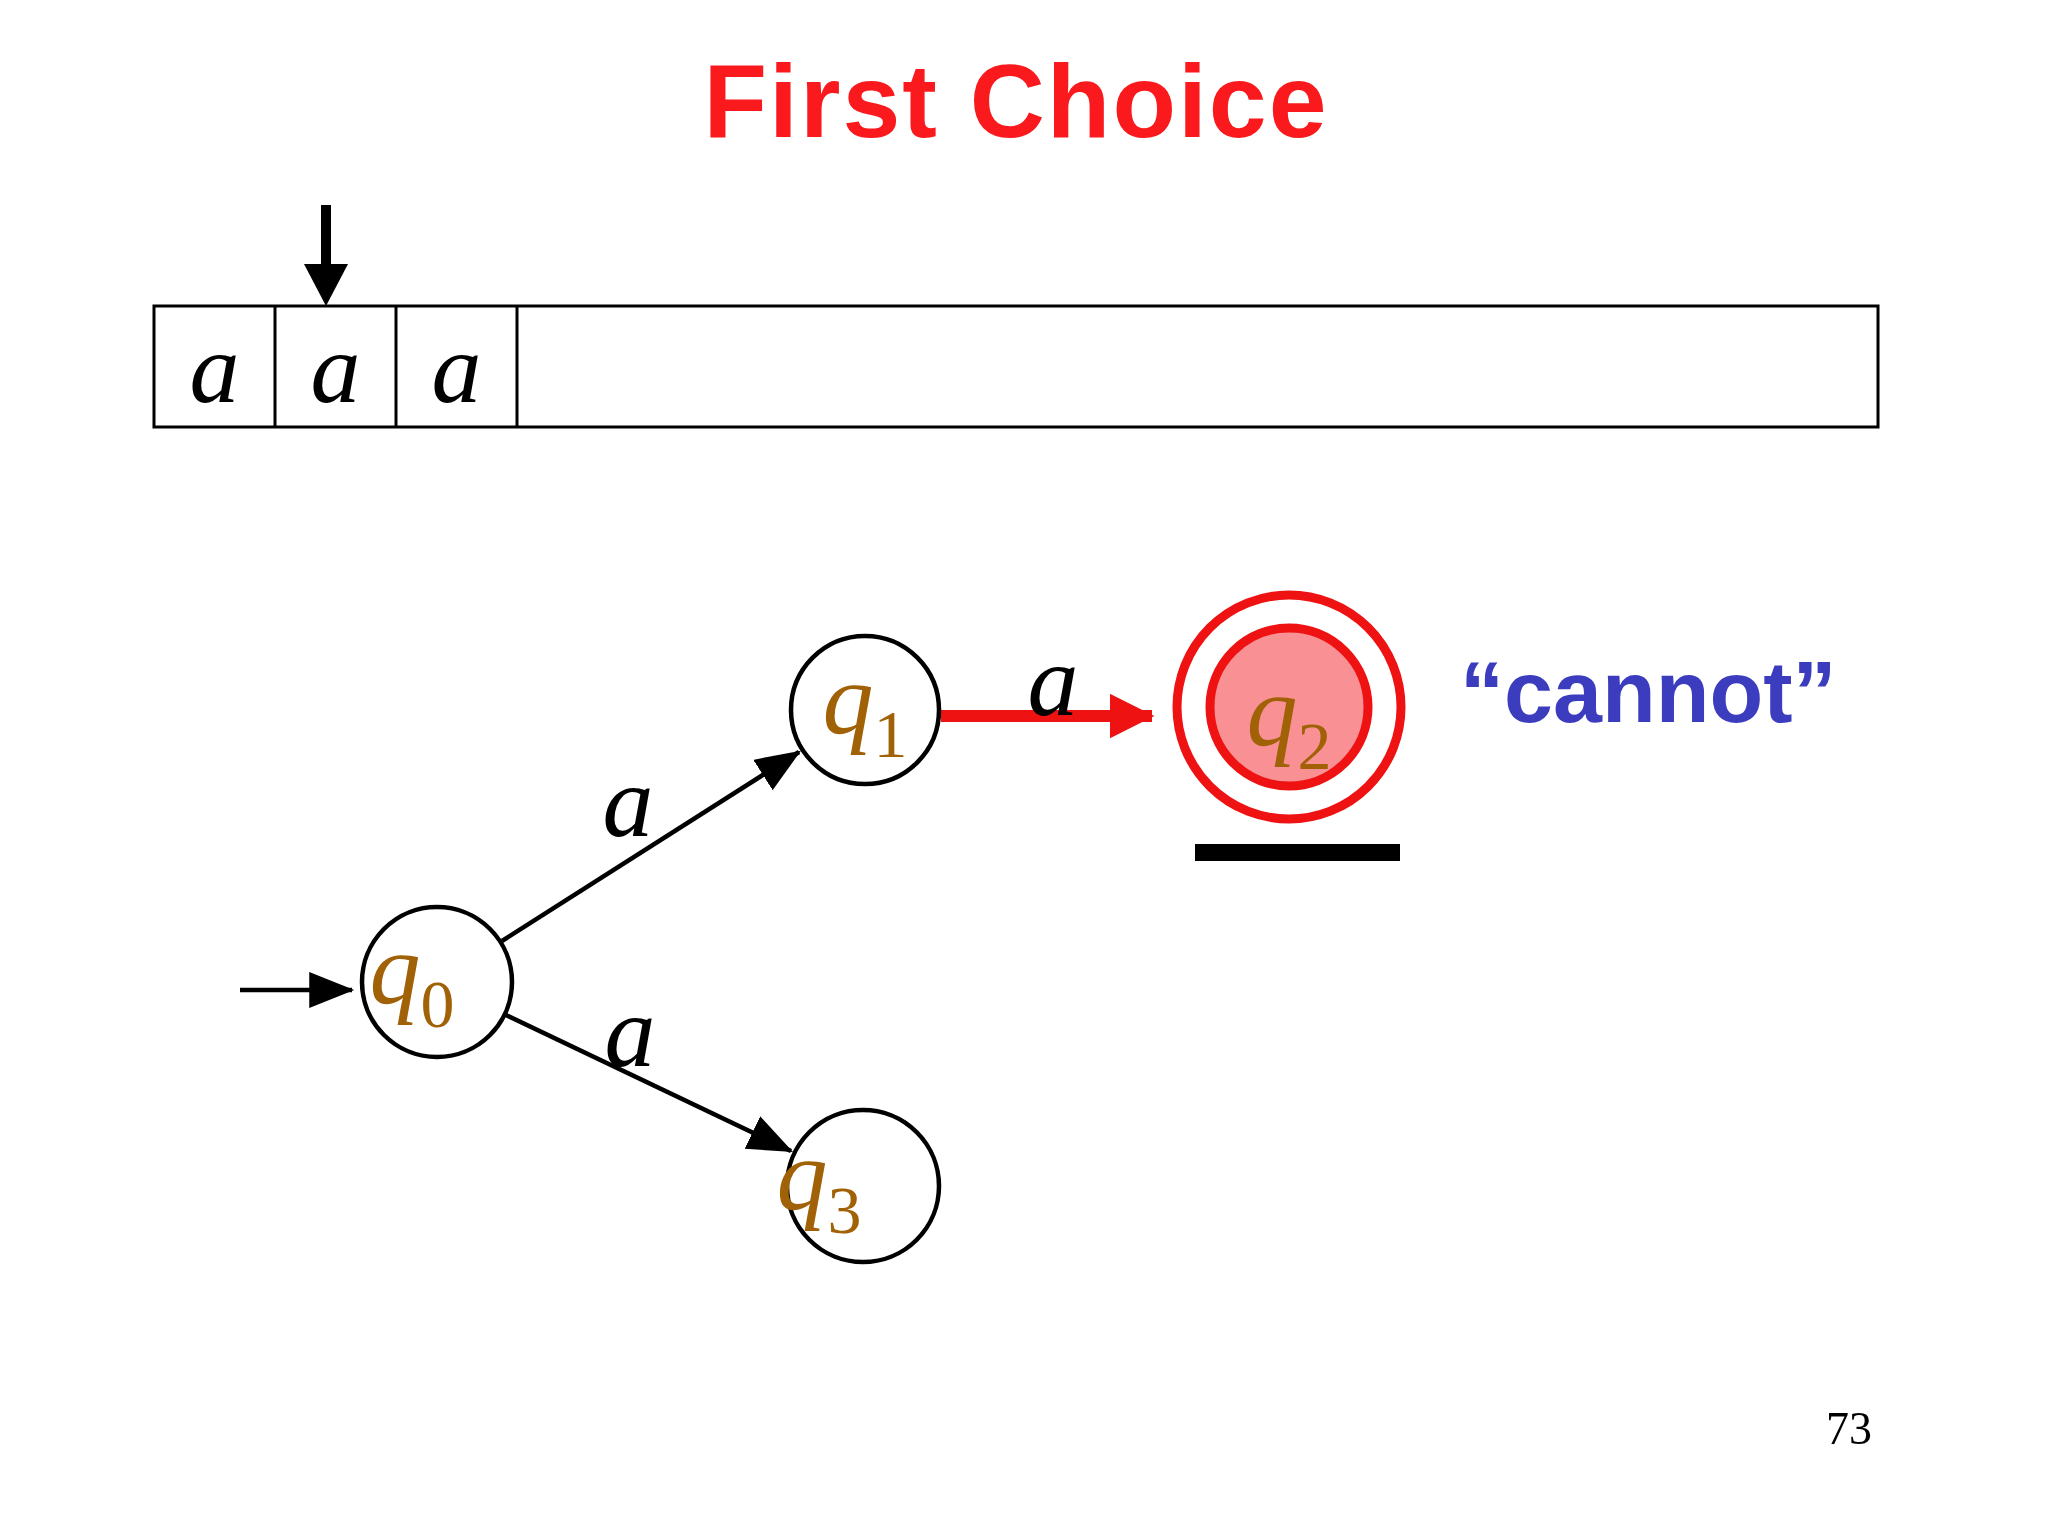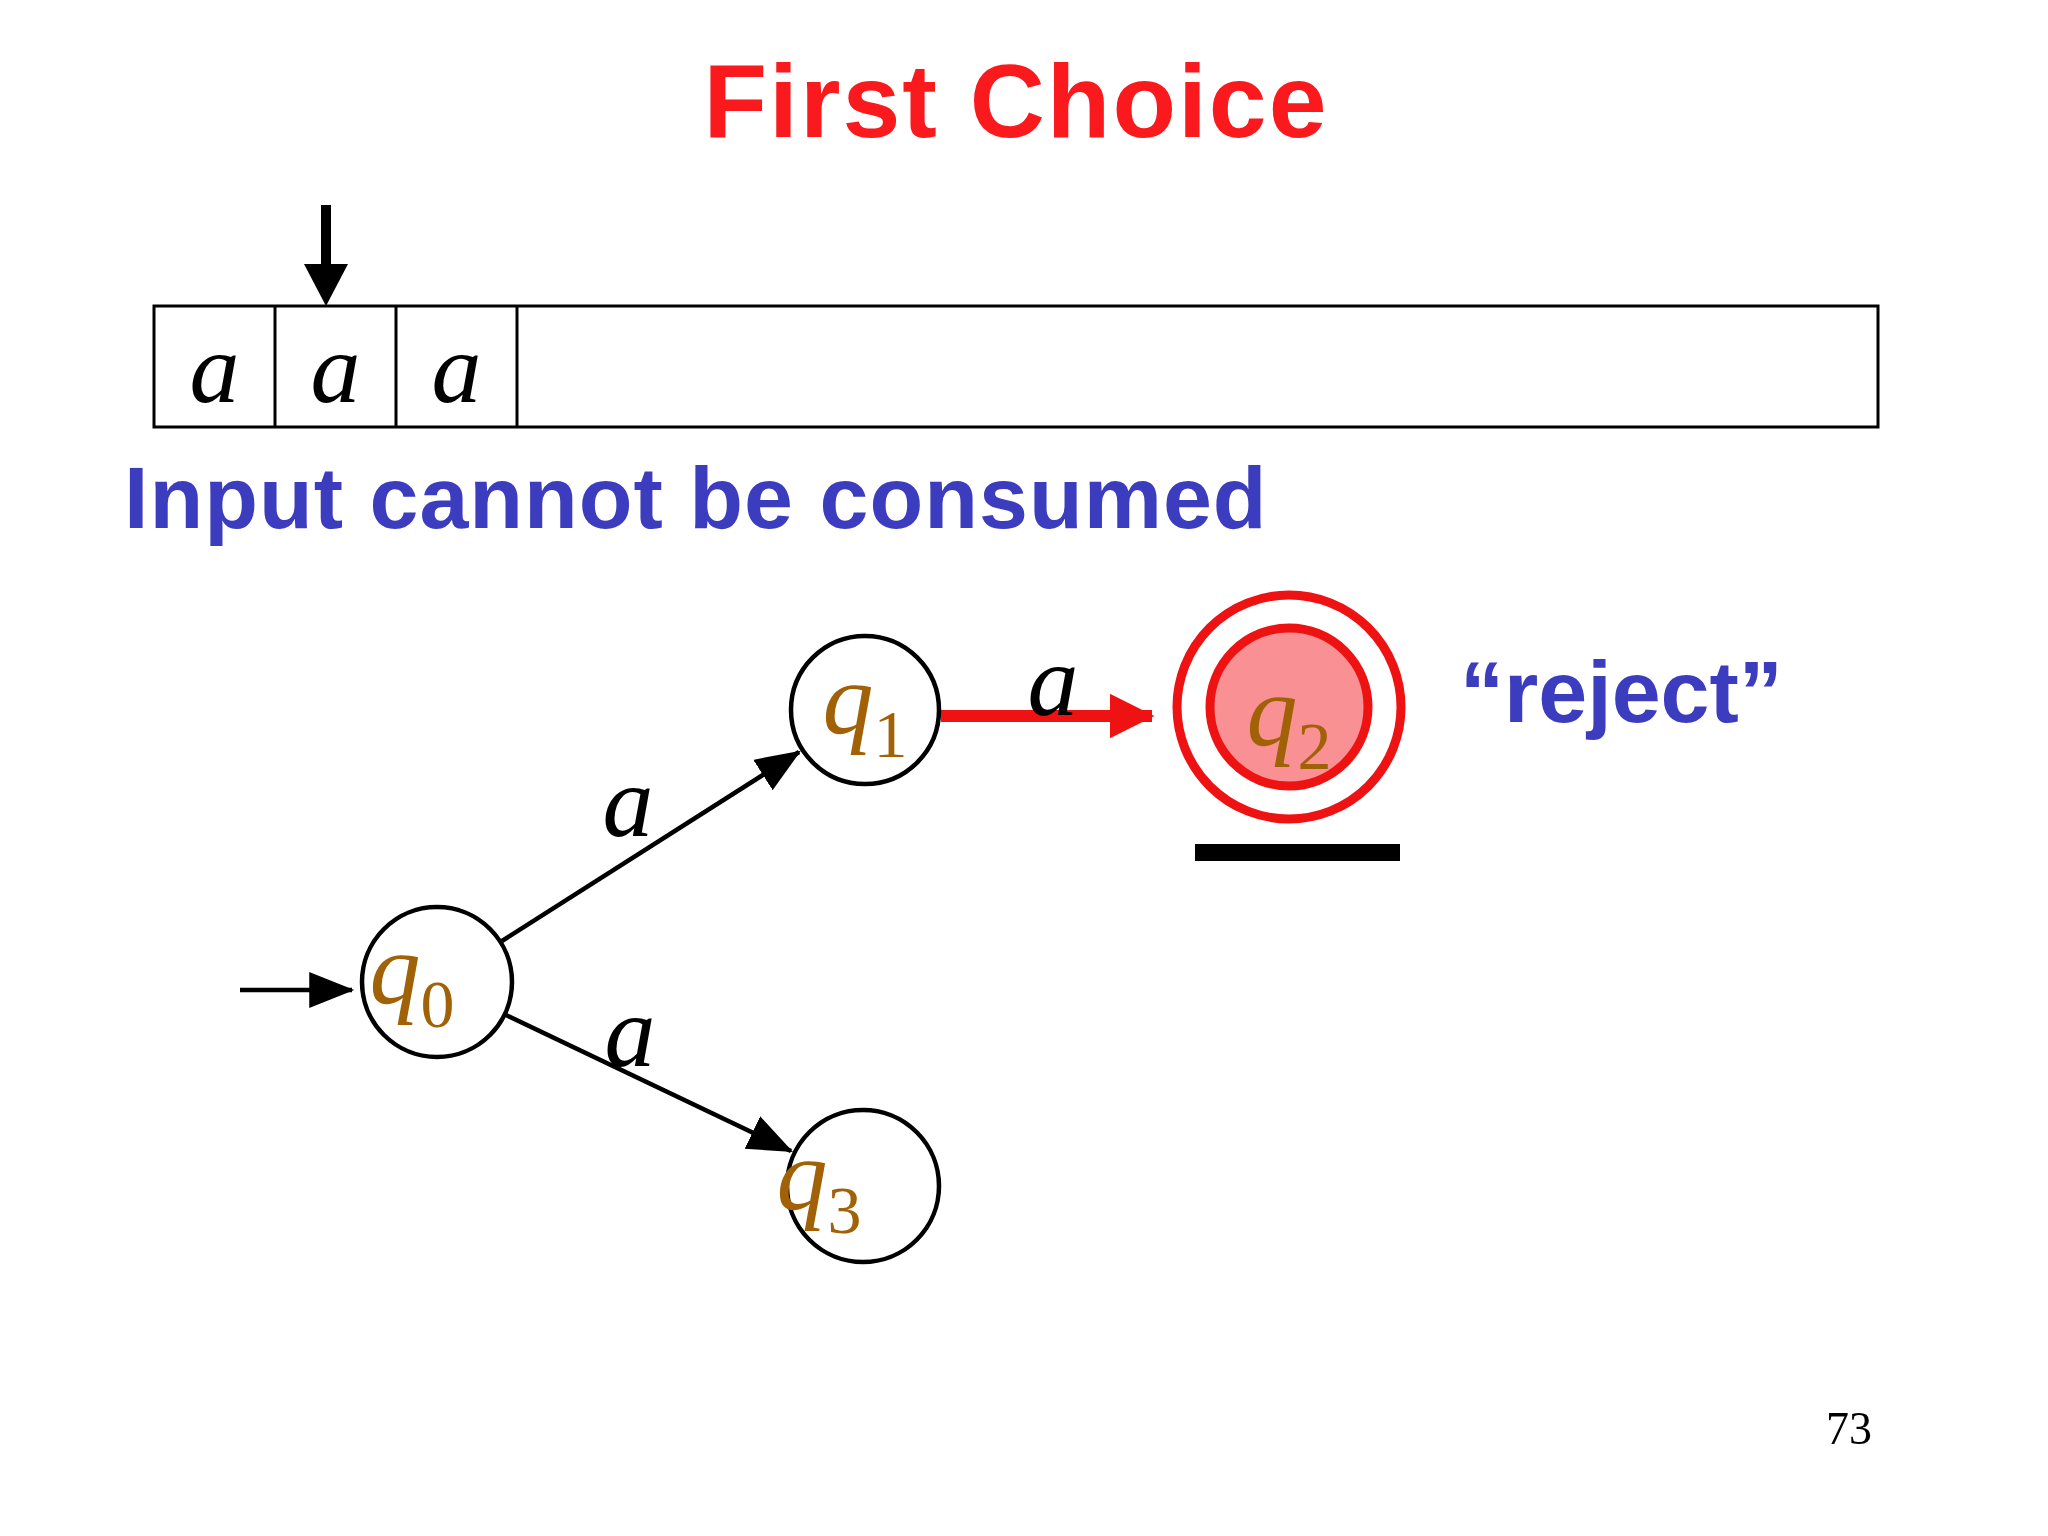--- a/index.html
+++ b/index.html
@@ -103,31 +103,30 @@
 
     <rect x="1195" y="844" width="205" height="17" fill="#000"></rect>
   </svg>
 
   <div class="abs title">First Choice</div>
 
   <div class="abs tape-letter" style="left:154px">a</div>
   <div class="abs tape-letter" style="left:275px">a</div>
   <div class="abs tape-letter" style="left:396px">a</div>
 
-  <div class="abs caption">Input cannot be consumed</div>
 
   <div class="abs state-label" style="left:412px; top:982px"><span class="q">q</span><span class="qsub">0</span></div>
 
   <div class="abs state-label" style="left:865px; top:712px"><span class="q">q</span><span class="qsub">1</span></div>
 
   <div class="abs state-label" style="left:1289px; top:724px"><span class="q">q</span><span class="qsub">2</span></div>
 
   <div class="abs state-label" style="left:819px; top:1188px"><span class="q">q</span><span class="qsub">3</span></div>
 
   <div class="abs edge-label" style="left:628px; top:802px">a</div>
   <div class="abs edge-label" style="left:630px; top:1032px">a</div>
   <div class="abs edge-label" style="left:1053px; top:681px">a</div>
 
-  <div class="abs reject">“reject”</div>
+  <div class="abs reject">“cannot”</div>
 
   <div class="abs page-number">73</div>
 
 </div>
 
 </body></html>

